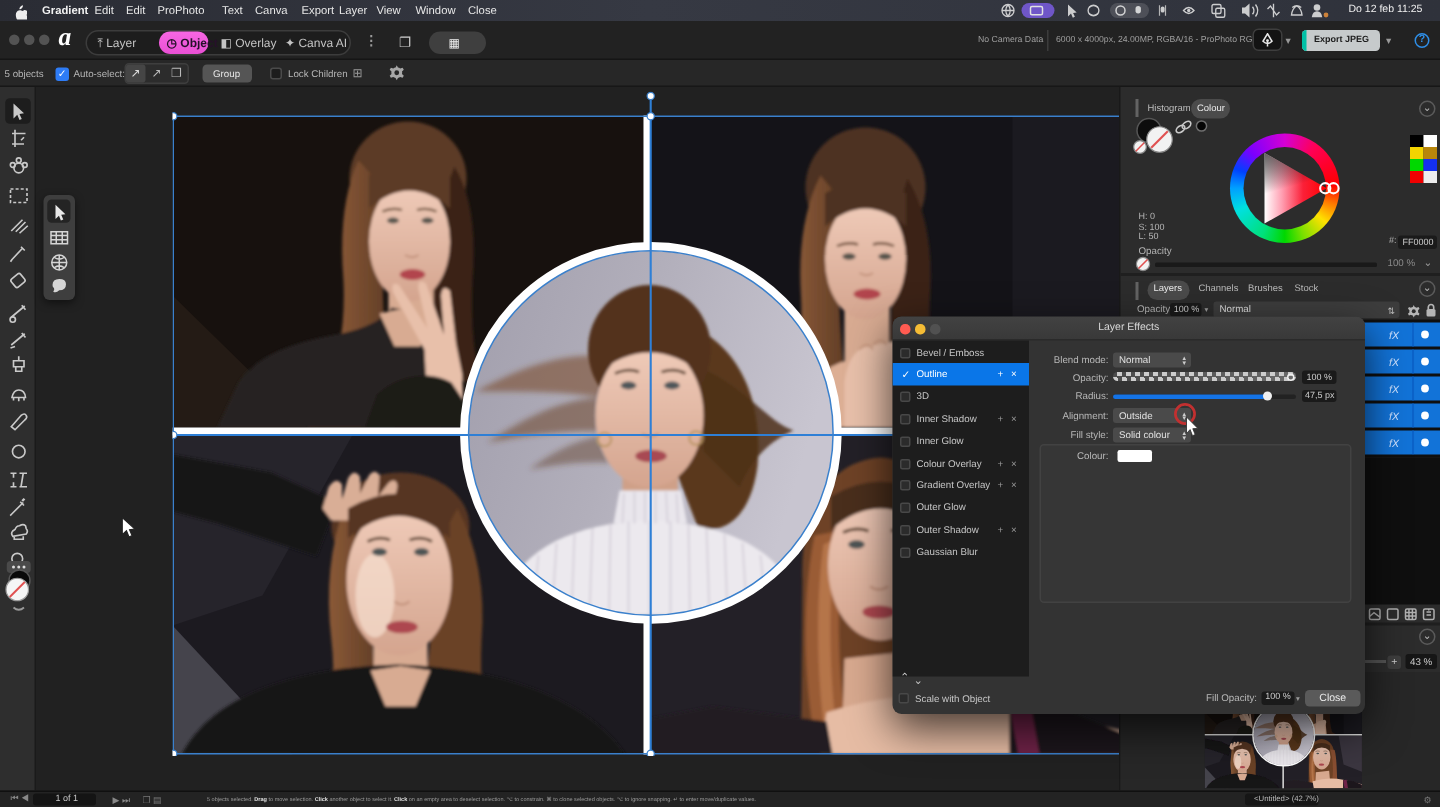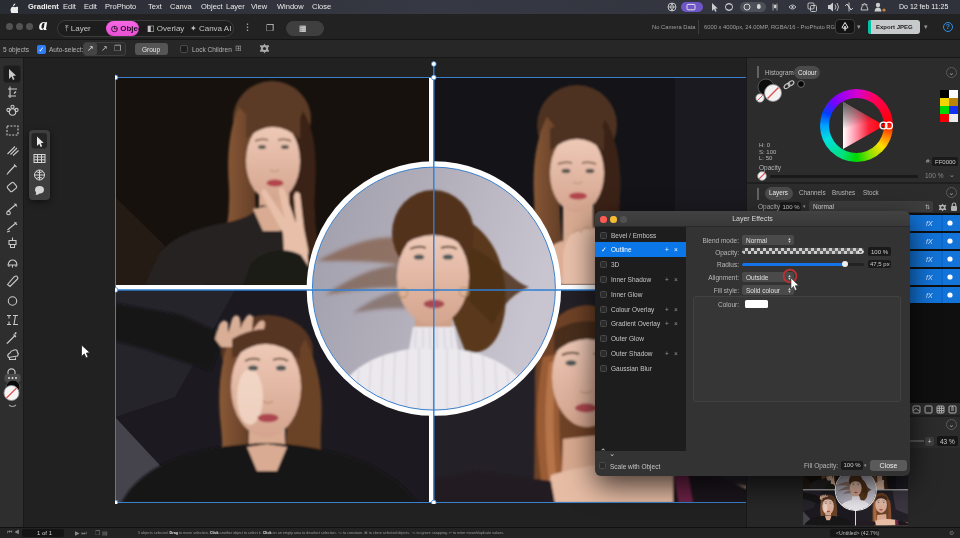--- a/index.html
+++ b/index.html
@@ -435,21 +435,21 @@
 
   <svg class="abs" style="left:9px;top:2.5px;" width="9" height="10" viewBox="0 0 18 20">
     <path d="M12.6 1 c0.2 1.4 -0.4 2.7 -1.2 3.7 c-0.9 1 -2.2 1.8 -3.5 1.7 c-0.2 -1.3 0.5 -2.7 1.3 -3.5 C10 2 11.4 1.2 12.6 1 Z M15.9 7.5 c-1.7 -0.1 -3.2 1 -4 1 c-0.9 0 -2.1 -1 -3.5 -0.9 c-1.8 0 -3.5 1 -4.4 2.7 c-1.9 3.3 -0.5 8.1 1.3 10.8 c0.9 1.3 2 2.7 3.4 2.7 c1.3 -0.1 1.9 -0.9 3.5 -0.9 c1.6 0 2.1 0.9 3.5 0.8 c1.5 0 2.4 -1.3 3.3 -2.6 c1 -1.5 1.4 -2.9 1.5 -3 c0 -0.1 -2.8 -1.1 -2.8 -4.2 c0 -2.6 2.1 -3.9 2.2 -4 c-1.2 -1.8 -3.1 -2.3 -4 -2.4 Z" fill="#ededed"></path>
     </svg>
   <div class="txt" style="left:28px;top:2px;font-size:7.5px;font-weight:bold;color:#f2f2f2;">Gradient</div>
   <div class="txt" style="left:63px;top:2px;font-size:7.5px;color:#e8e8e8;">Edit</div>
   <div class="txt" style="left:84px;top:2px;font-size:7.5px;color:#e8e8e8;">Edit</div>
   <div class="txt" style="left:105px;top:2px;font-size:7.5px;color:#e8e8e8;">ProPhoto</div>
   <div class="txt" style="left:148px;top:2px;font-size:7.5px;color:#e8e8e8;">Text</div>
   <div class="txt" style="left:170px;top:2px;font-size:7.5px;color:#e8e8e8;">Canva</div>
-  <div class="txt" style="left:201px;top:2px;font-size:7.5px;color:#e8e8e8;">Object</div>
+  <div class="txt" style="left:201px;top:2px;font-size:7.5px;color:#e8e8e8;">Export</div>
   <div class="txt" style="left:226px;top:2px;font-size:7.5px;color:#e8e8e8;">Layer</div>
   <div class="txt" style="left:251px;top:2px;font-size:7.5px;color:#e8e8e8;">View</div>
   <div class="txt" style="left:277px;top:2px;font-size:7.5px;color:#e8e8e8;">Window</div>
   <div class="txt" style="left:312px;top:2px;font-size:7.5px;color:#e8e8e8;">Close</div>
   <svg class="abs" style="left:665px;top:1px;opacity:.85;" width="228" height="12" viewBox="0 0 228 12">
     <g stroke="#e8e8e8" stroke-width="0.9" fill="none">
       <circle cx="7" cy="6" r="4"></circle>
         <path d="M3 6 h8 M7 2 q3 4 0 8 M7 2 q-3 4 0 8"></path>
     </g>
     <rect x="16" y="1" width="22" height="10" rx="5" fill="#7a5ce0"></rect>

